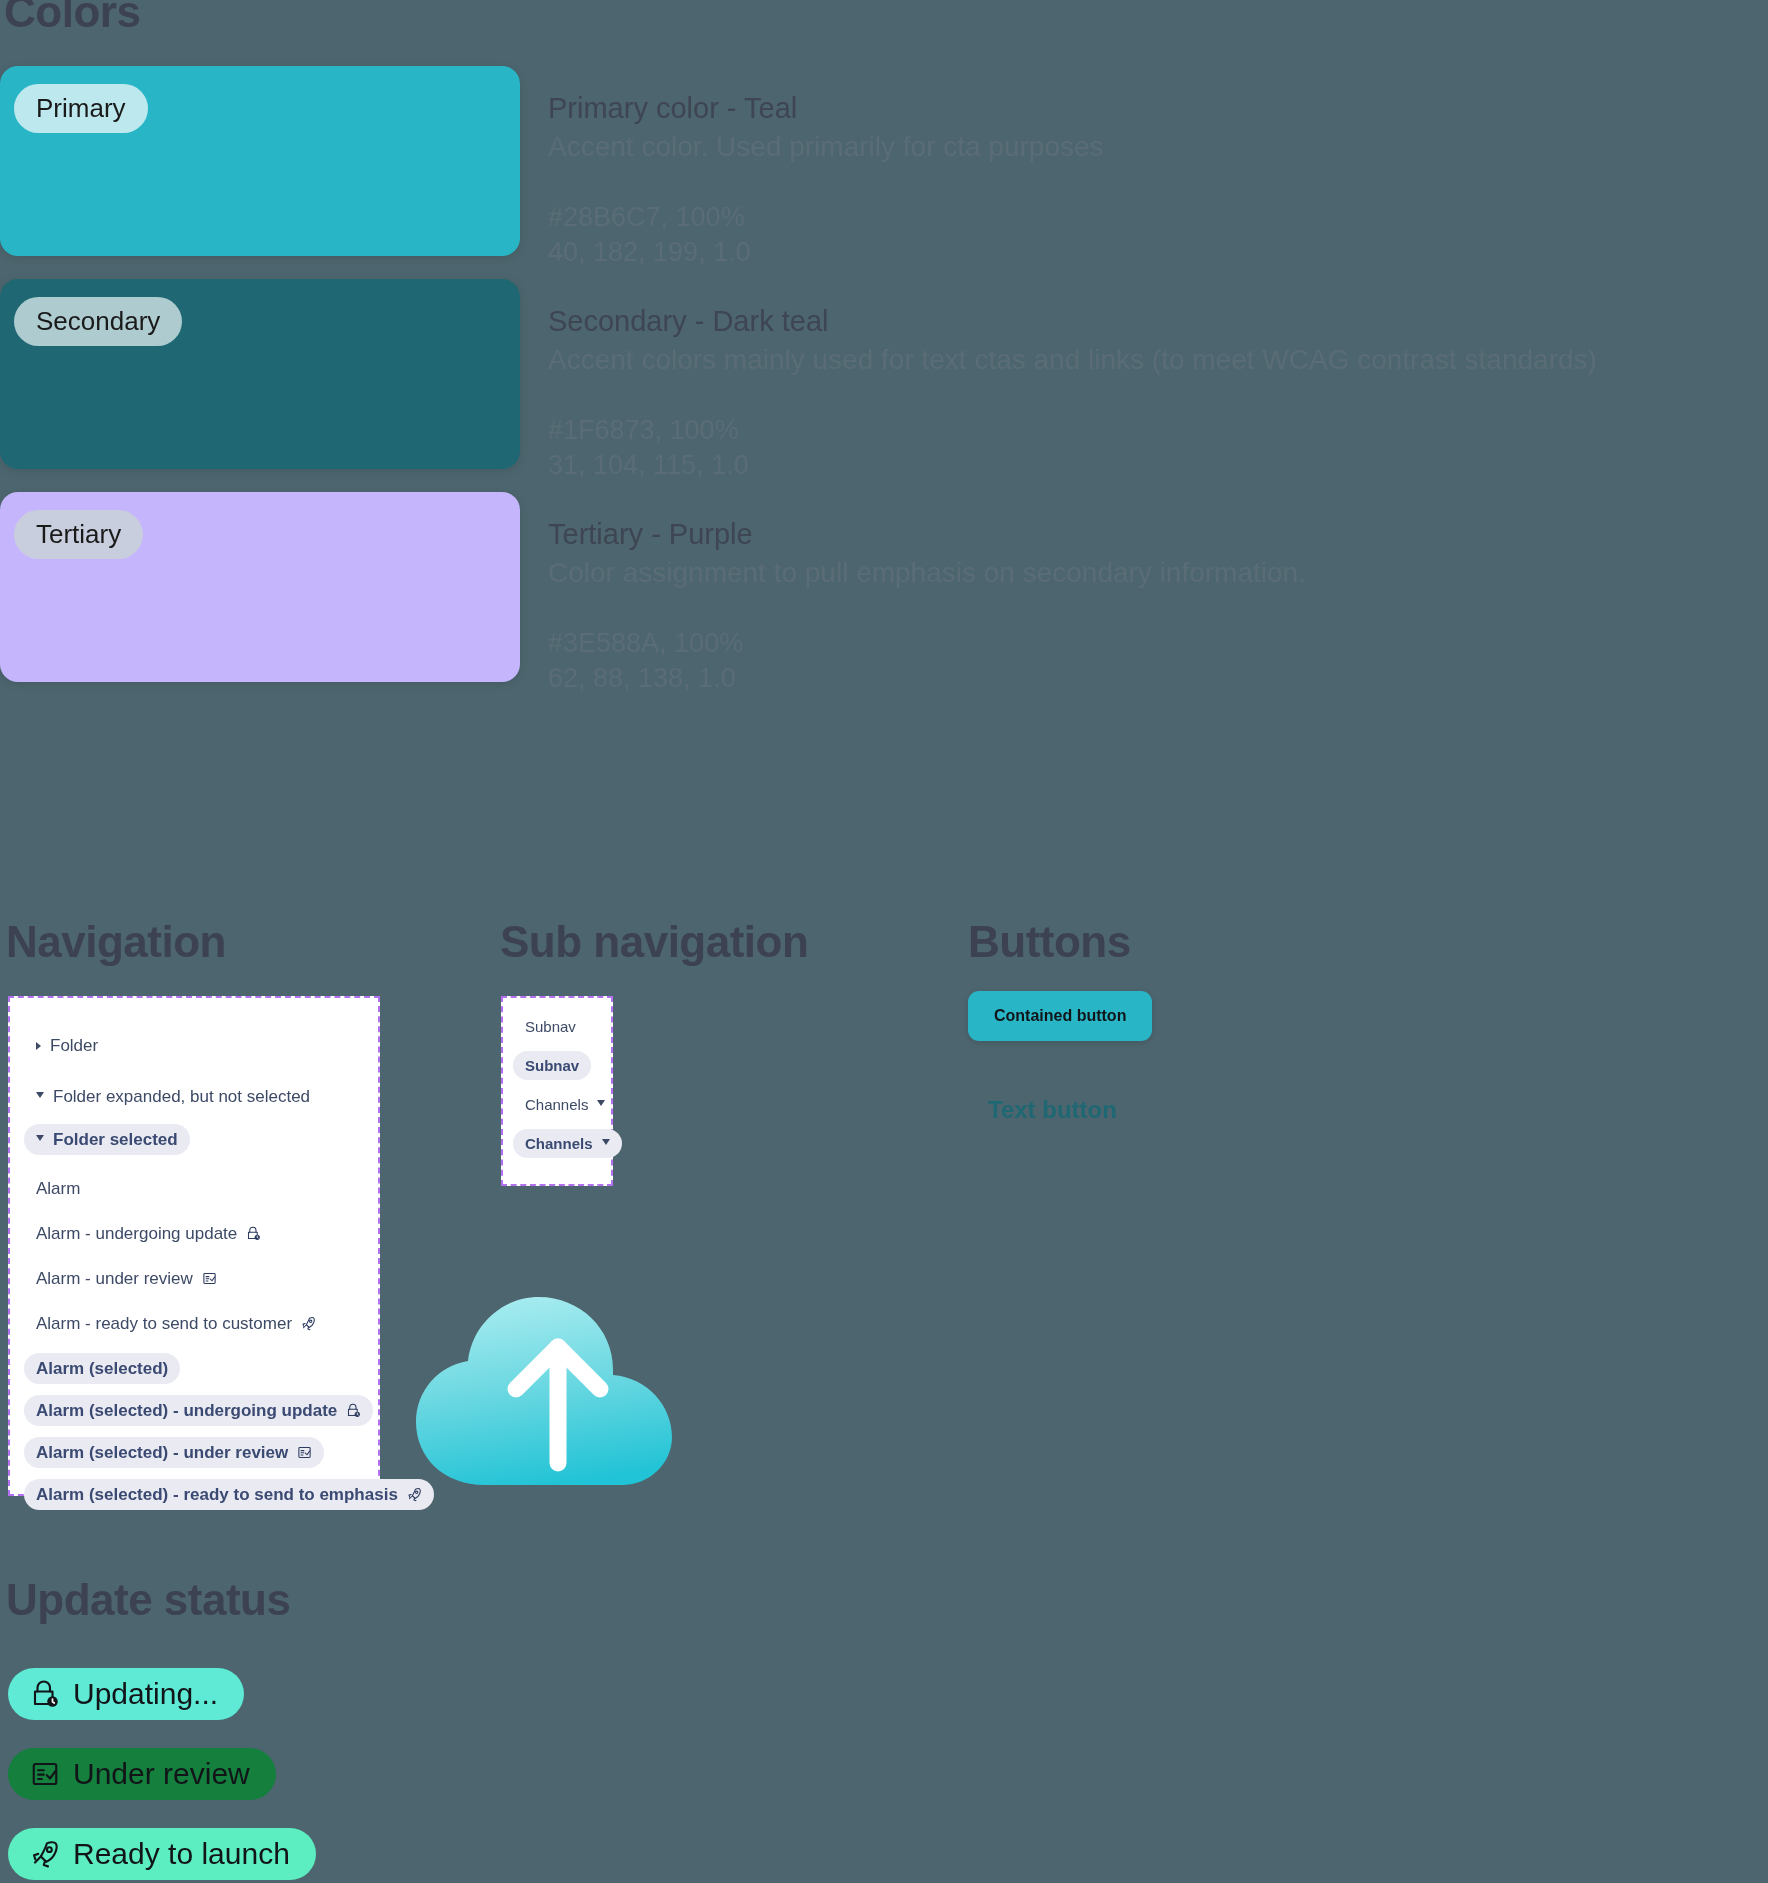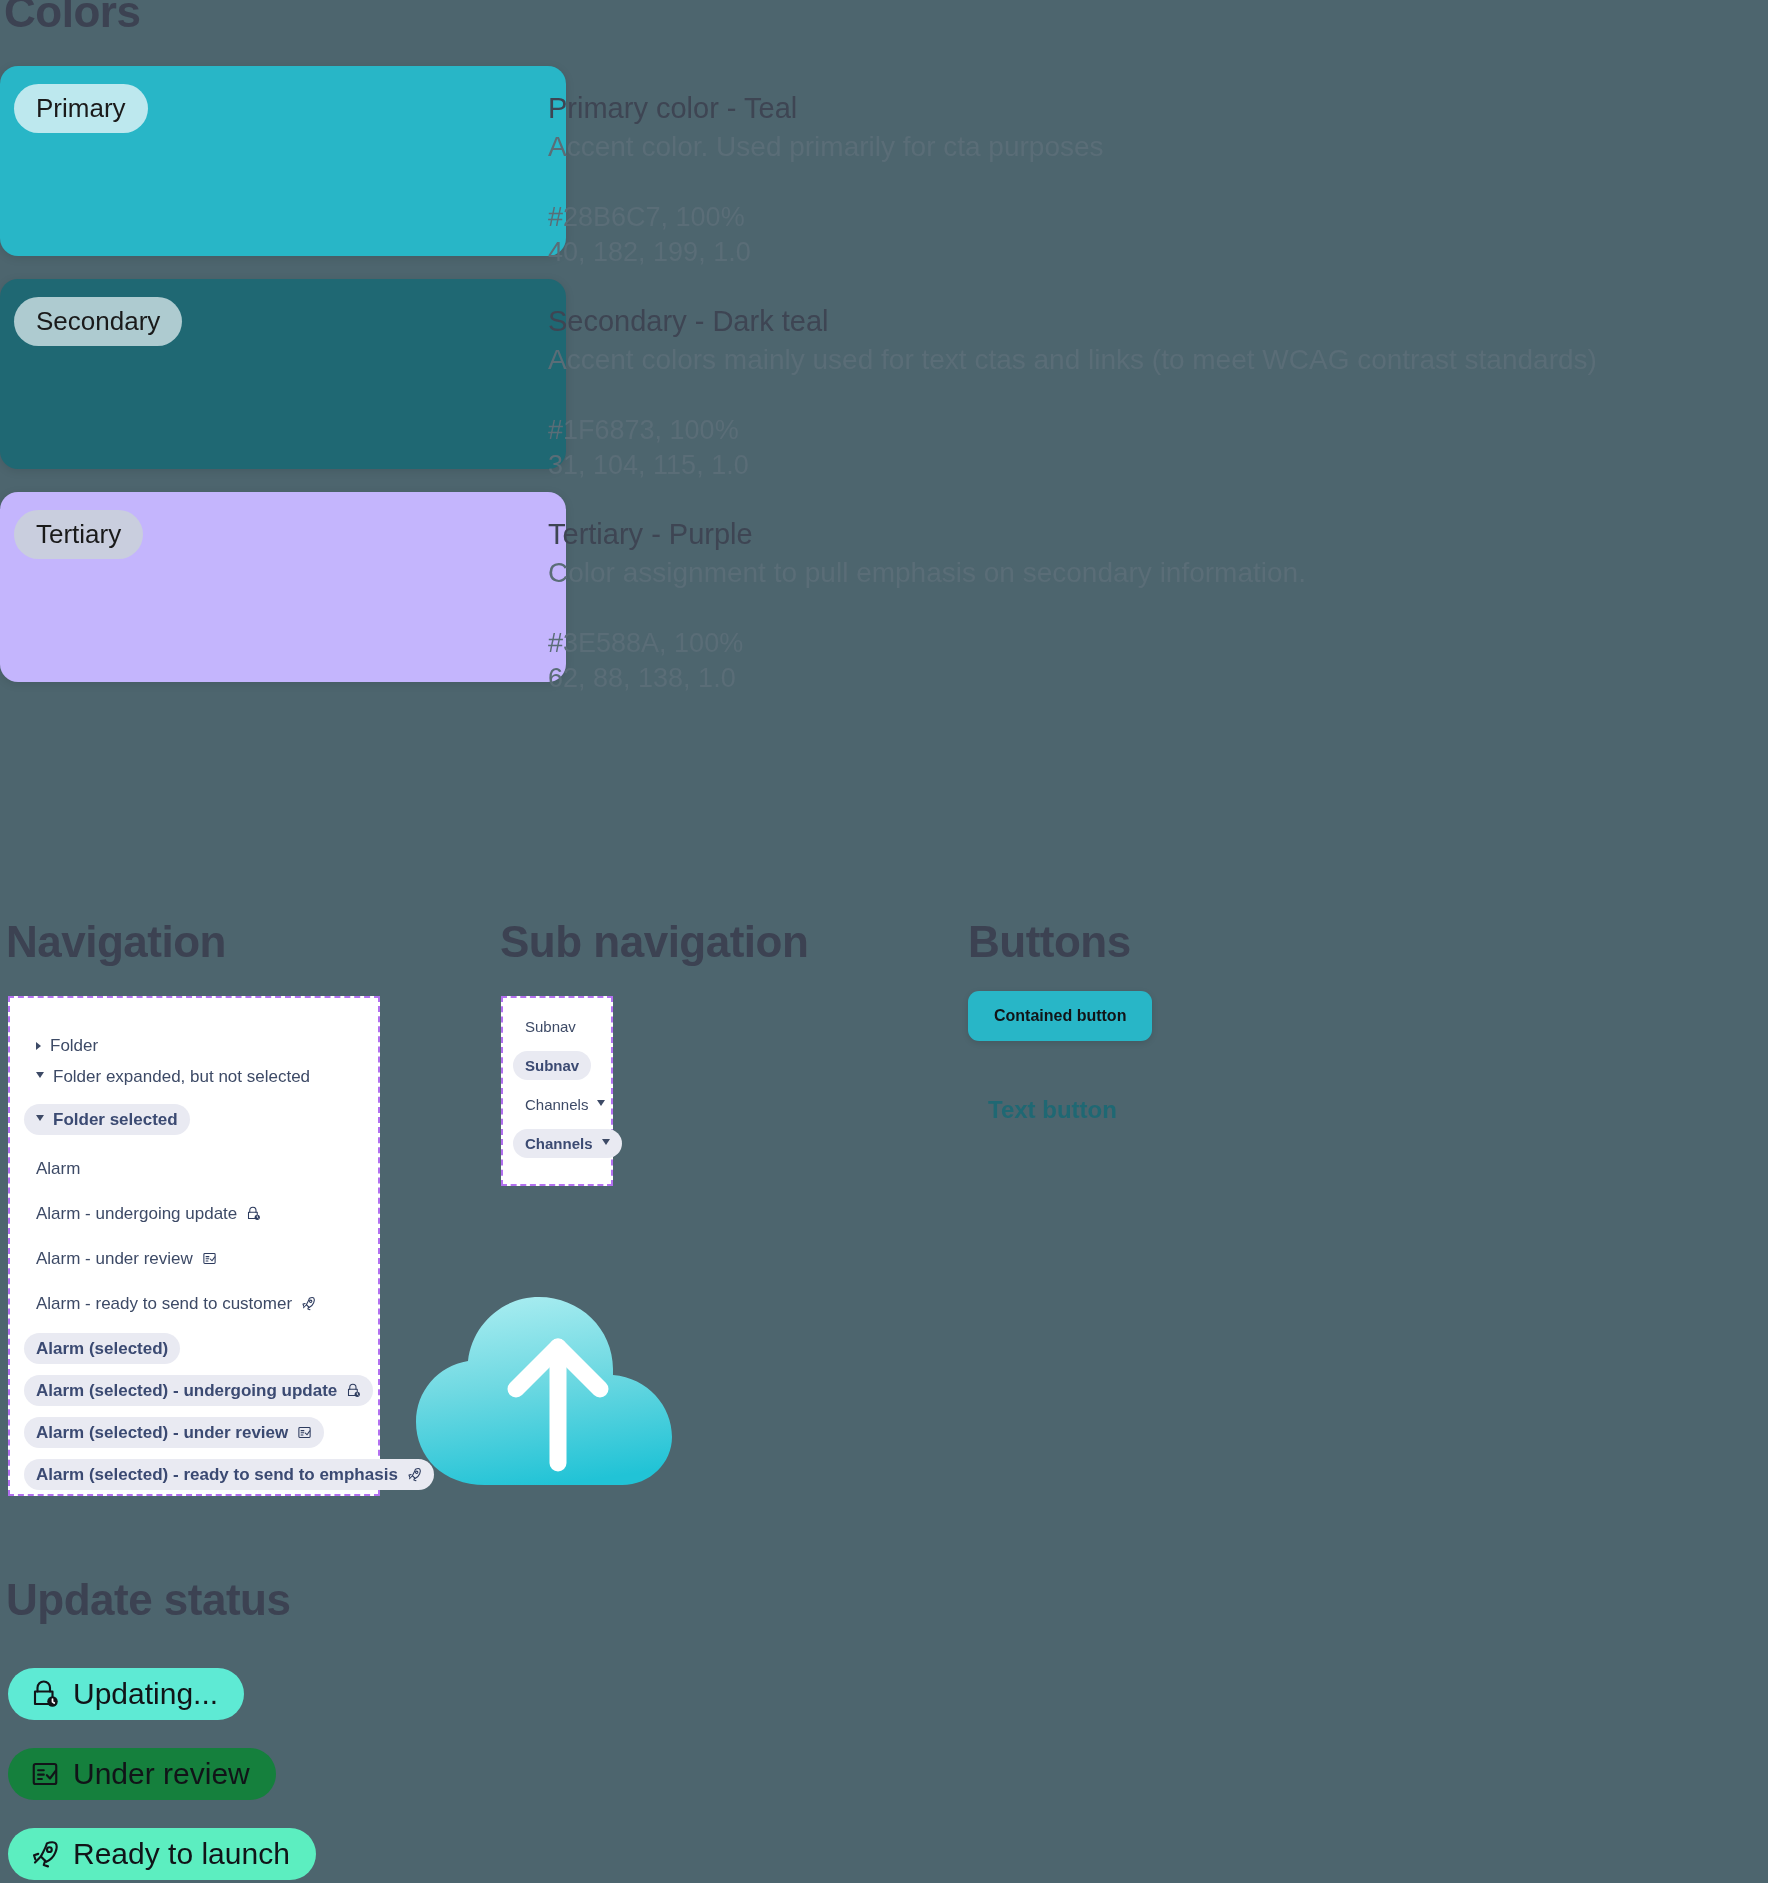--- a/index.html
+++ b/index.html
@@ -21,21 +21,21 @@
     letter-spacing: -0.5px;
     line-height: 1;
   }
 
   
   #colors-section { position: absolute; left: 0; top: -10px; width: 1768px; }
   #colors-title { position: absolute; left: 4px; top: 0px; }
 
   .swatch-row { position: absolute; left: 0; width: 1700px; }
   .swatch-box {
-    width: 566px;
+    width: 520px;
     border-radius: 18px;
     position: relative;
     box-shadow: 0 2px 10px rgba(0,0,0,0.10);
   }
   .swatch-chip {
     position: absolute;
     left: 14px;
     top: 18px;
     padding: 10px 22px;
     border-radius: 26px;
@@ -200,21 +200,21 @@
 </div>
 
 <div class="section-title col-title" style="left:6px;top:920px;">Navigation</div>
 
 <div class="panel-white" style="left:8px;top:996px;width:372px;height:500px;padding:20px 14px;">
   <div id="nav-list">
       <div class="nav-item" style="margin-top: 12px; text-align: right;">
         <span class="caret"></span>
         <span>Folder</span>
       </div>
-      <div class="nav-item" style=" text-align: right;">
+      <div class="nav-item" style="margin-top: 20px; text-align: right;">
         <span class="caret down"></span>
         <span>Folder expanded, but not selected</span>
       </div>
       <div class="nav-item selected" style="margin-top: 12px;">
         <span class="caret down"></span>
         <span>Folder selected</span>
       </div>
       <div class="nav-item" style="margin-top: 18px; padding-left: 12px;">
         <span>Alarm</span>
       </div>

